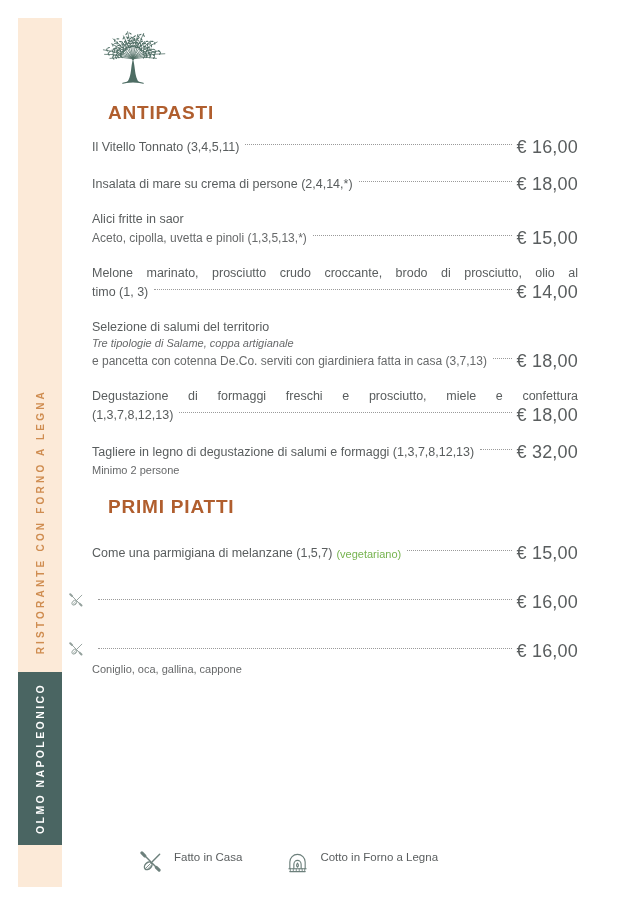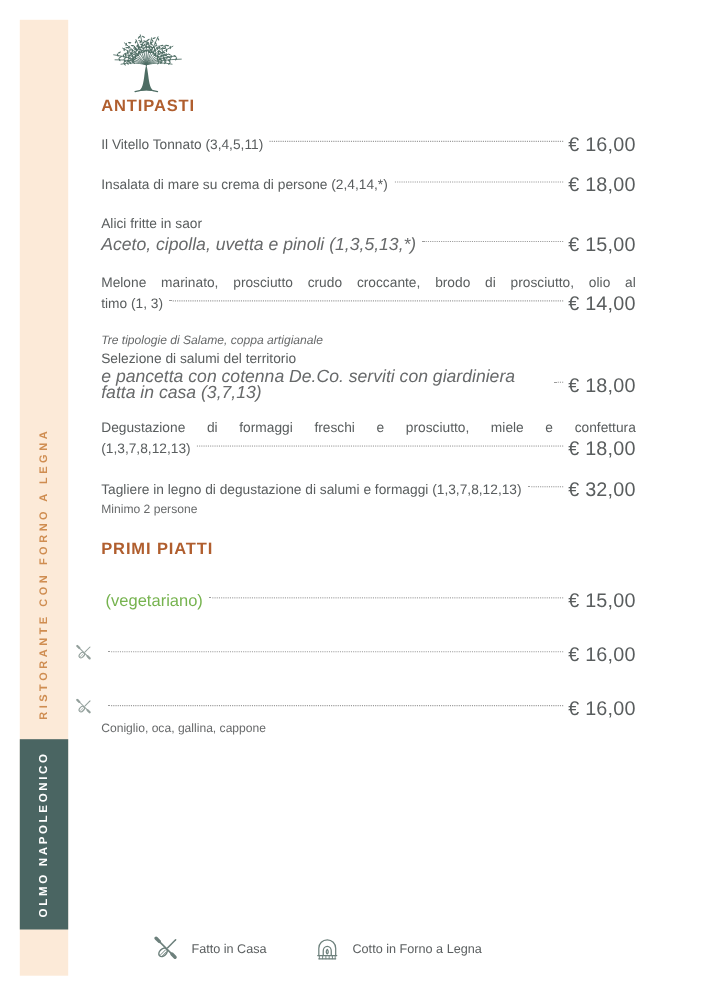--- a/index.html
+++ b/index.html
@@ -18,42 +18,42 @@
     display:flex;align-items:center;justify-content:center}
   .brand-box span{
     writing-mode:vertical-rl;transform:rotate(180deg);white-space:nowrap;
     color:#ffffff;font-size:10.5px;font-weight:700;letter-spacing:2.4px}
 
   
   .logo{position:absolute;left:92px;top:18px;width:82px;height:70px;overflow:visible}
 
   
   .content{position:absolute;left:92px;top:88px;width:486px}
-  .section-title{margin:0;color:#b05e2e;font-size:15px;font-weight:700;
+  .section-title{margin:16px;color:#b05e2e;font-size:19px;font-weight:700;
     letter-spacing:.8px;line-height:17px}
   .sec-1{margin-top:20px}
   .item{margin-top:16px;position:relative}
   .sec-1 .item{margin-top:28px}
   .line{font-size:12.5px;line-height:17px;color:#595d5e}
   .line.justify{text-align:justify;text-align-last:justify}
   .line.italic{font-style:italic;font-size:11px;line-height:15px;color:#67696a}
   .leader-row{display:flex;align-items:center}
   .ltext{font-size:12.5px;line-height:17px;color:#595d5e}
-  .ltext.italic{font-style:italic;font-size:16px;line-height:15px;color:#67696a}
-  .green-note{font-size:15px;margin-left:4px;color:#76b34f}
+  .ltext.italic{font-size:12px;line-height:15px;color:#67696a}
+  .green-note{font-size:11px;margin-left:4px;color:#76b34f}
   .dots{flex:1 1 auto;min-width:8px;margin:0 5px 0 6px;
     border-bottom:1.7px dotted #9a9a9a;transform:translateY(-3px)}
   .price{font-size:18px;color:#595d5e;white-space:nowrap;letter-spacing:.2px}
   .subline{font-size:11px;line-height:15px;color:#67696a}
   .item-icon{position:absolute;left:-23px;top:1px;width:15px;height:15px}
   .item-icon svg{width:15px;height:15px;display:block}
 
   
   .legend{position:absolute;left:140px;top:851px;display:flex;align-items:center;gap:44px}
-  .leg{display:flex;align-items:center;gap:11px;font-size:11.5px;color:#5a5e5f}
+  .leg{display:flex;align-items:flex-start;gap:11px;font-size:11.5px;color:#5a5e5f}
   .licon{width:23px;height:23px;display:inline-flex}
   .licon svg{width:23px;height:23px;display:block}
 </style>
 </head>
 <body>
 
 <div class="strip">
   <div class="tagline-wrap">
     <span>RISTORANTE CON FORNO A LEGNA</span>
   </div>
@@ -265,22 +265,22 @@
       </div>
       <div class="item">
         <div class="line justify">Melone marinato, prosciutto crudo croccante, brodo di prosciutto, olio al</div>
         <div class="leader-row">
           <span class="ltext">timo (1, 3)</span>
           <span class="dots"></span>
           <span class="price">€ 14,00</span>
         </div>
       </div>
       <div class="item">
+        <div class="line">Selezione di salumi del territorio</div>
         <div class="line italic">Tre tipologie di Salame, coppa artigianale</div>
-        <div class="line">Selezione di salumi del territorio</div>
         <div class="leader-row">
           <span class="ltext italic">e pancetta con cotenna De.Co. serviti con giardiniera fatta in casa (3,7,13)</span>
           <span class="dots"></span>
           <span class="price">€ 18,00</span>
         </div>
       </div>
       <div class="item">
         <div class="line justify">Degustazione di formaggi freschi e prosciutto, miele e confettura</div>
         <div class="leader-row">
           <span class="ltext">(1,3,7,8,12,13)</span>
@@ -294,20 +294,21 @@
           <span class="dots"></span>
           <span class="price">€ 32,00</span>
         </div>
         <div class="subline">Minimo 2 persone</div>
       </div>
     </section>
     <section class="sec sec-1">
       <h3 class="section-title">PRIMI PIATTI</h3>
       <div class="item">
         <div class="leader-row">
+          <span class="ltext">Come una parmigiana di melanzane (1,5,7)</span>
           <span class="green-note">(vegetariano)</span>
           <span class="dots"></span>
           <span class="price">€ 15,00</span>
         </div>
       </div>
       <div class="item hasicon">
         <span class="item-icon">
           <svg viewBox="0 0 24 24" fill="none" stroke="#93a09c" stroke-width="1.5" stroke-linecap="round">
             <line x1="4" y1="4" x2="18" y2="18"></line>
             <line x1="2" y1="2" x2="5" y2="5" stroke-width="3.2"></line>

